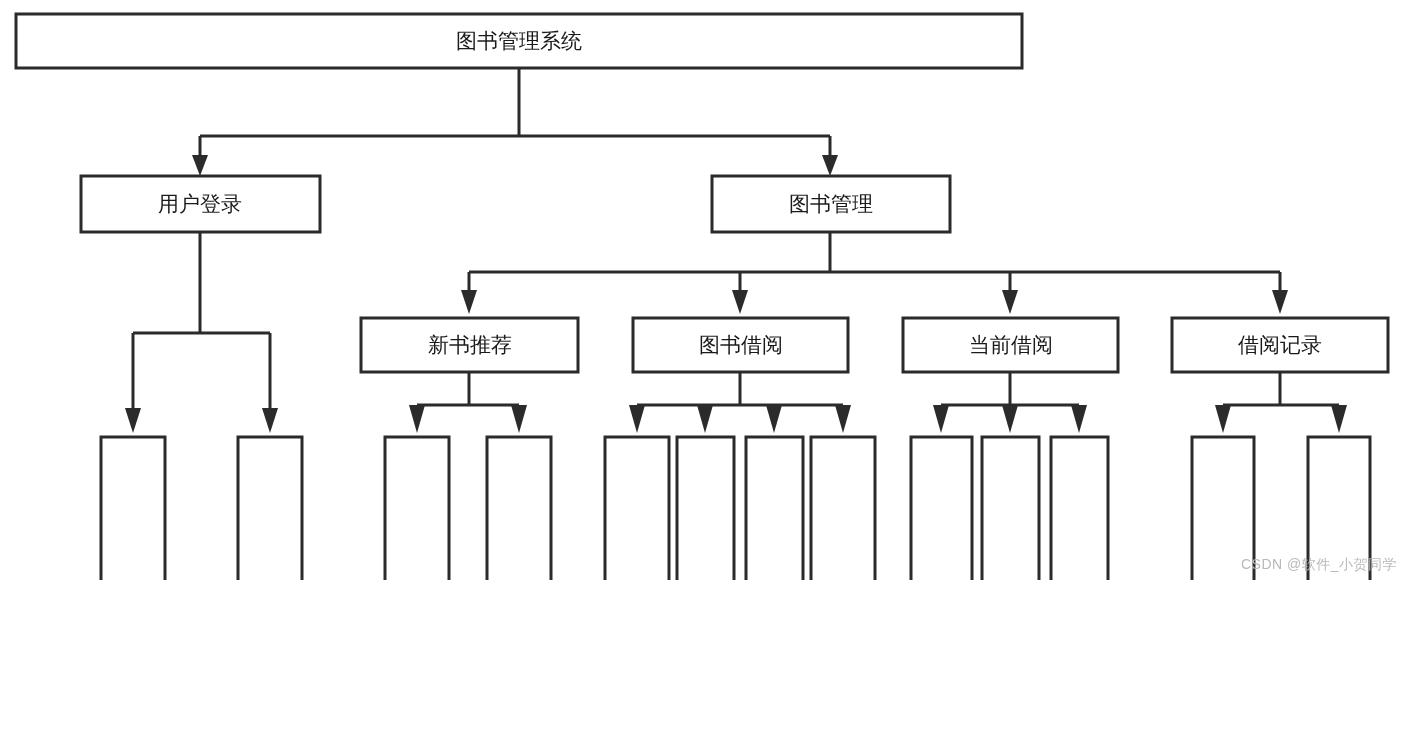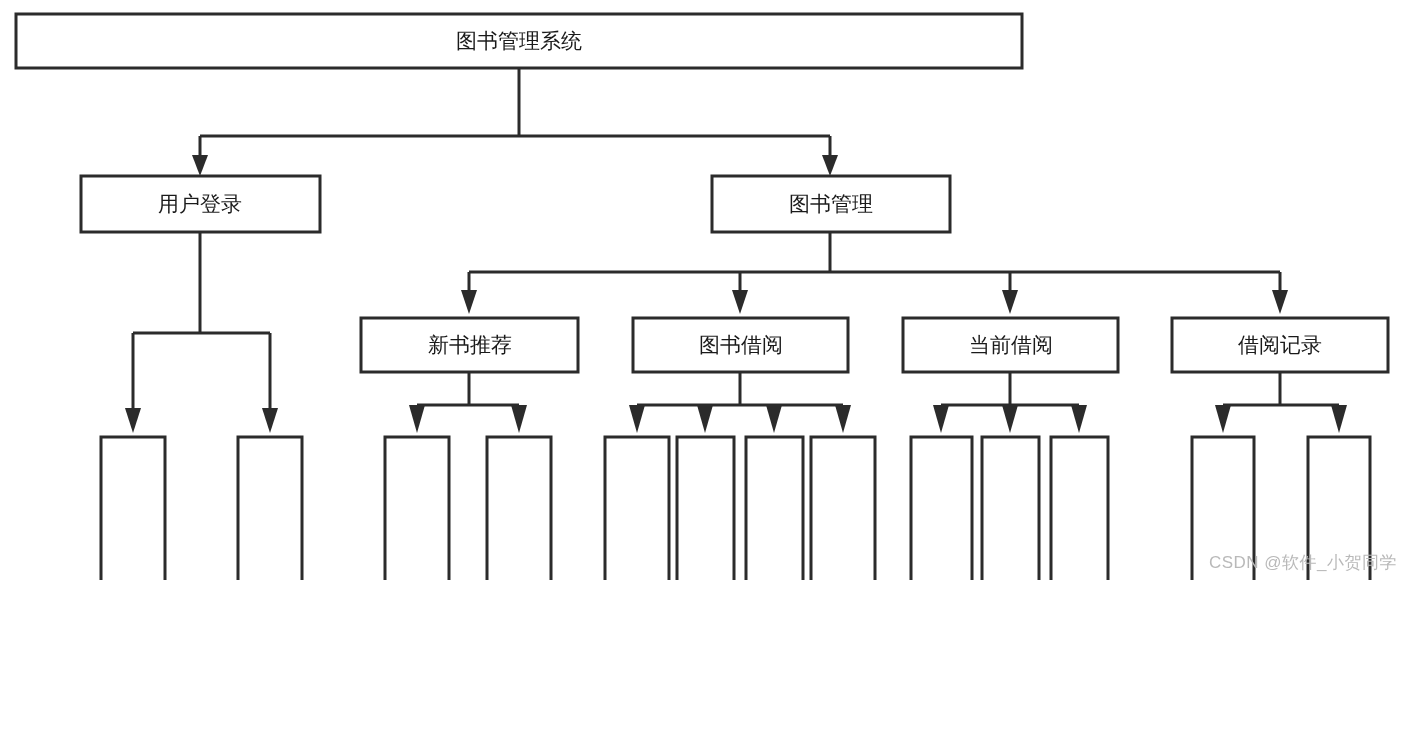--- a/index.html
+++ b/index.html
@@ -58,21 +58,21 @@
     letter-spacing: 3px;
     color: #1a1a1a;
     white-space: nowrap;
     pointer-events: none;
   }
   .watermark {
     position: absolute;
     right: 8px;
     bottom: 6px;
     font-family: "Liberation Sans", "DejaVu Sans", sans-serif;
-    font-size: 17px;
+    font-size: 14px;
     color: #b9b9b9;
     letter-spacing: 0.5px;
     white-space: nowrap;
     text-align: center;
   }
 </style>
 </head>
 <body>
 
 <div id="canvas">

